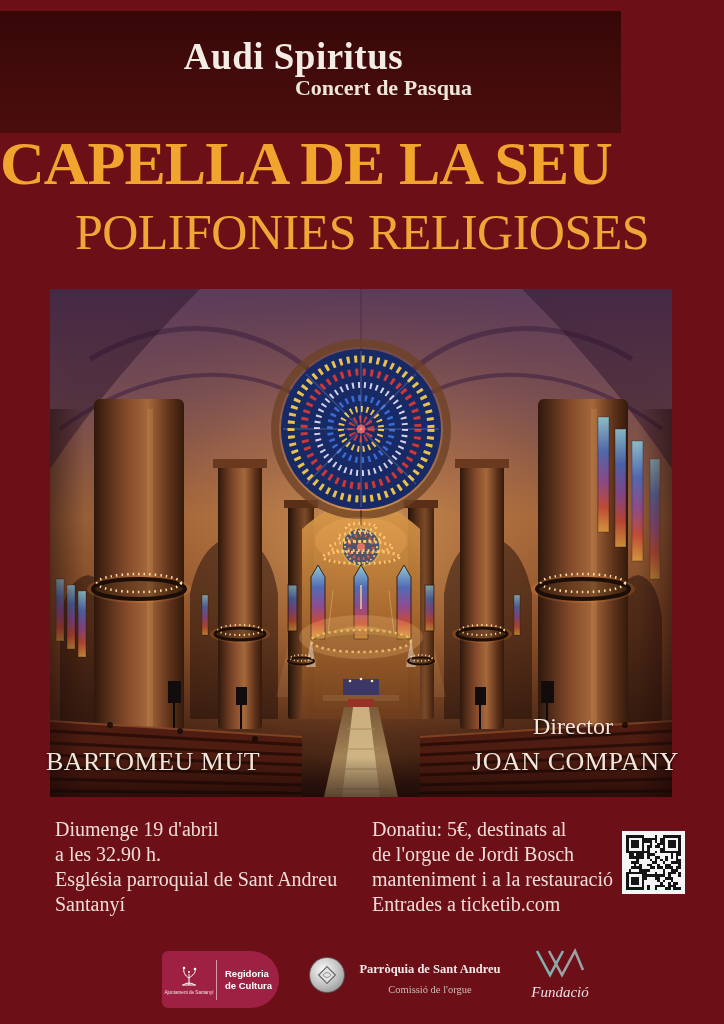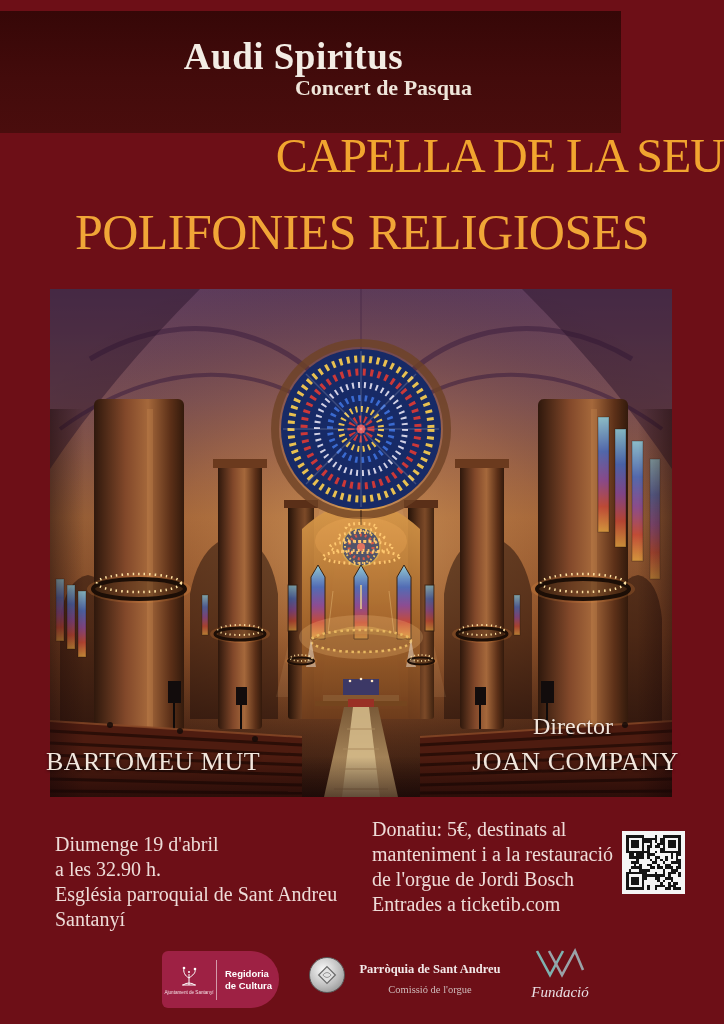--- a/index.html
+++ b/index.html
@@ -12,37 +12,37 @@
   
   .top-band { position:absolute; left:0; top:0; width:621px; height:122px;
     background:linear-gradient(#360707, #430b0b 55%, #4a0d0d);margin-top:11px; }
   .header-title { position:absolute; left:0; right:0; top:24px; text-align:center;
     transform:translateX(-17px);
     color:#f3ece4; font-size:37px; font-weight:bold; letter-spacing:.5px; }
   .header-subtitle { position:absolute; left:0; right:0; top:64px; text-align:center;
     transform:translateX(73px);
     color:#efe5da; font-size:22px; font-weight:bold; }
   
-  .main-title { position:absolute; left:0; right:0; top:128px; text-align:right;
-    color:#f1a52f; font-size:48px; font-weight:normal; letter-spacing:-1px; white-space:nowrap; }
+  .main-title { position:absolute; left:0; right:0; top:128px; text-align:left;
+    color:#f1a52f; font-size:62px; font-weight:bold; letter-spacing:-1px; white-space:nowrap; }
   .main-subtitle { position:absolute; left:0; right:0; top:203px; text-align:center;
     color:#f1a637; font-size:50px; letter-spacing:-.5px; white-space:nowrap; }
   
   .photo { position:absolute; left:50px; top:289px; width:622px; height:508px; overflow:hidden; }
   .photo svg { display:block; width:622px; height:508px; }
   .credit { position:absolute; text-align:center; color:#f2e7dd; text-shadow:0 1px 3px rgba(20,5,5,.7); }
   .credit.label { font-size:24px; }
   .credit.name  { font-size:26px; letter-spacing:.5px; }
   .organista-label { left:53px;  top:716px; width:200px; }
   .organista-name  { left:33px;  top:747px; width:240px; }
   .director-label  { left:473px; top:713px; width:200px; }
   .director-name   { left:448px; top:747px; width:255px; }
   
   .event-info { position:absolute; left:55px; top:817px; color:#eedcd8;
-    font-size:20px; line-height:25px;margin-top:15px; }
+    font-size:20px; line-height:25px; }
   .donation-info { position:absolute; right:111px; top:817px; text-align:left;
     color:#eedcd8; font-size:20px; line-height:25px; }
   
   .qr { position:absolute; left:622px; top:831px; width:63px; height:63px;
     background:#f5f5f5; padding:4px; }
   .qr-grid { display:grid; grid-template-columns:repeat(21,1fr); grid-template-rows:repeat(21,1fr);
     width:100%; height:100%; }
   .qr-grid i { background:#f5f5f5; }
   .qr-grid i.on { background:#151515; }
   
@@ -342,22 +342,22 @@
 
   <div class="event-info">
     <div>Diumenge 19 d'abril</div>
     <div>a les 32.90 h.</div>
     <div>Església parroquial de Sant Andreu</div>
     <div>Santanyí</div>
   </div>
 
   <div class="donation-info">
     <div>Donatiu: 5€, destinats al</div>
+    <div>de l'orgue de Jordi Bosch</div>
     <div>manteniment i a la restauració</div>
-    <div>de l'orgue de Jordi Bosch</div>
     <div>Entrades a ticketib.com</div>
   </div>
 
   <div class="qr">
     <div class="qr-grid">
         <i class="on"></i>
         <i class="on"></i>
         <i class="on"></i>
         <i class="on"></i>
         <i class="on"></i>

